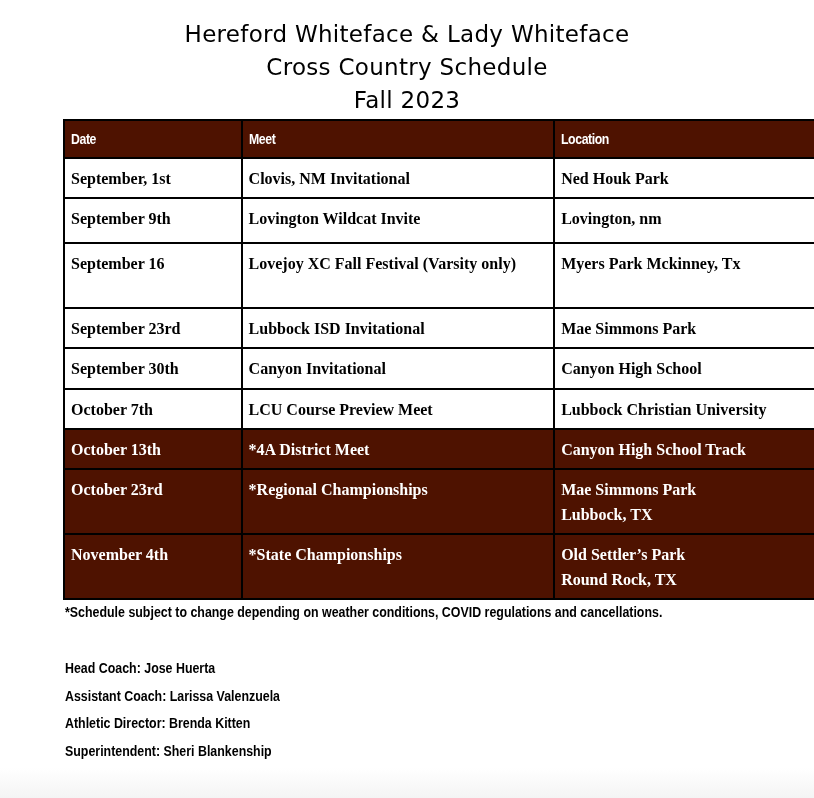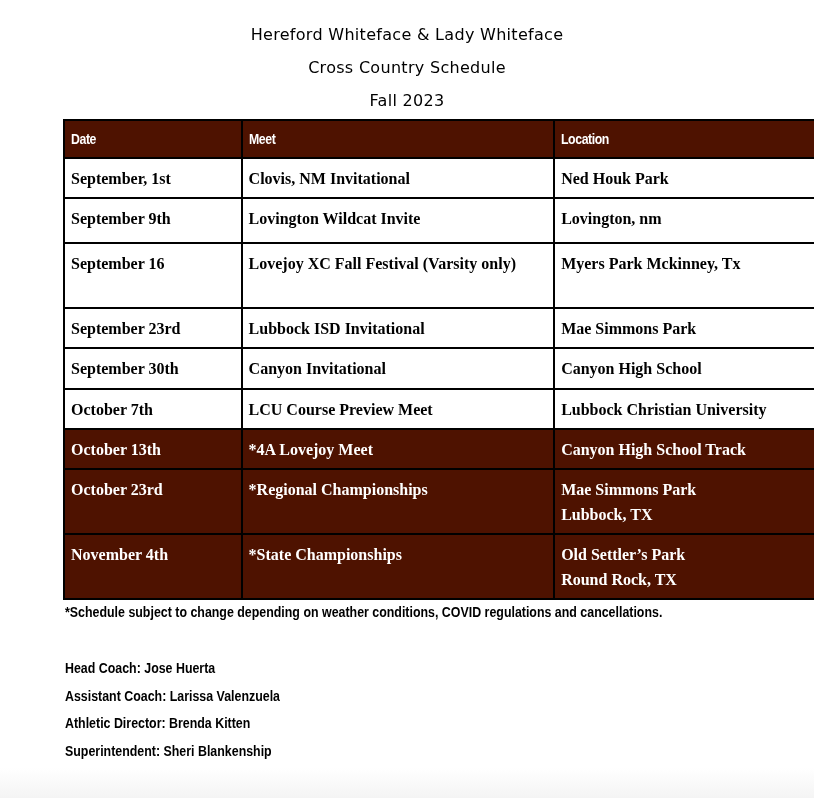--- a/index.html
+++ b/index.html
@@ -14,21 +14,21 @@
       overflow: hidden;
       font-family: "Liberation Serif", serif;
       color: #000;
     }
     .page-title {
       position: absolute;
       left: 0;
       width: 814px;
       text-align: center;
       font-family: "DejaVu Sans", sans-serif;
-      font-size: 16px;
+      font-size: 23px;
       line-height: 33px;
       top: 18px;
       letter-spacing: 0.3px;
     }
     .page-title div { height: 33px; }
     table.schedule {
       position: absolute;
       left: 63px;
       top: 119px;
       width: 768px;
@@ -155,21 +155,21 @@
       <td>Canyon Invitational</td>
       <td>Canyon High School</td>
     </tr>
     <tr style="height:40px;border-radius:17px;">
       <td>October 7th</td>
       <td>LCU Course Preview Meet</td>
       <td>Lubbock Christian University</td>
     </tr>
     <tr class="highlight" style="height:40px;border-radius:15px;">
       <td>October 13th</td>
-      <td>*4A Lovejoy Meet</td>
+      <td>*4A District Meet</td>
       <td>Canyon High School Track</td>
     </tr>
     <tr class="highlight" style="height:65px;margin-top:40px;">
       <td>October 23rd</td>
       <td>*Regional Championships</td>
       <td>
         <div>Mae Simmons Park</div>
         <div>Lubbock, TX</div>
       </td>
     </tr>

